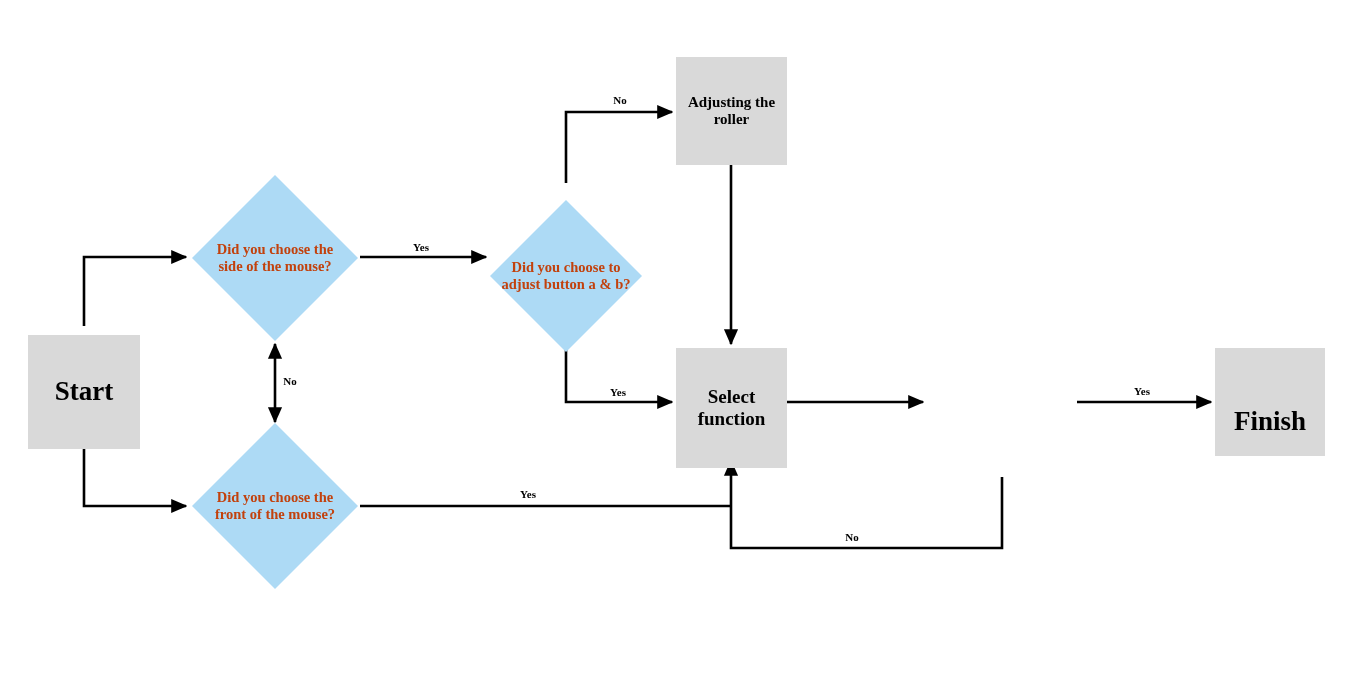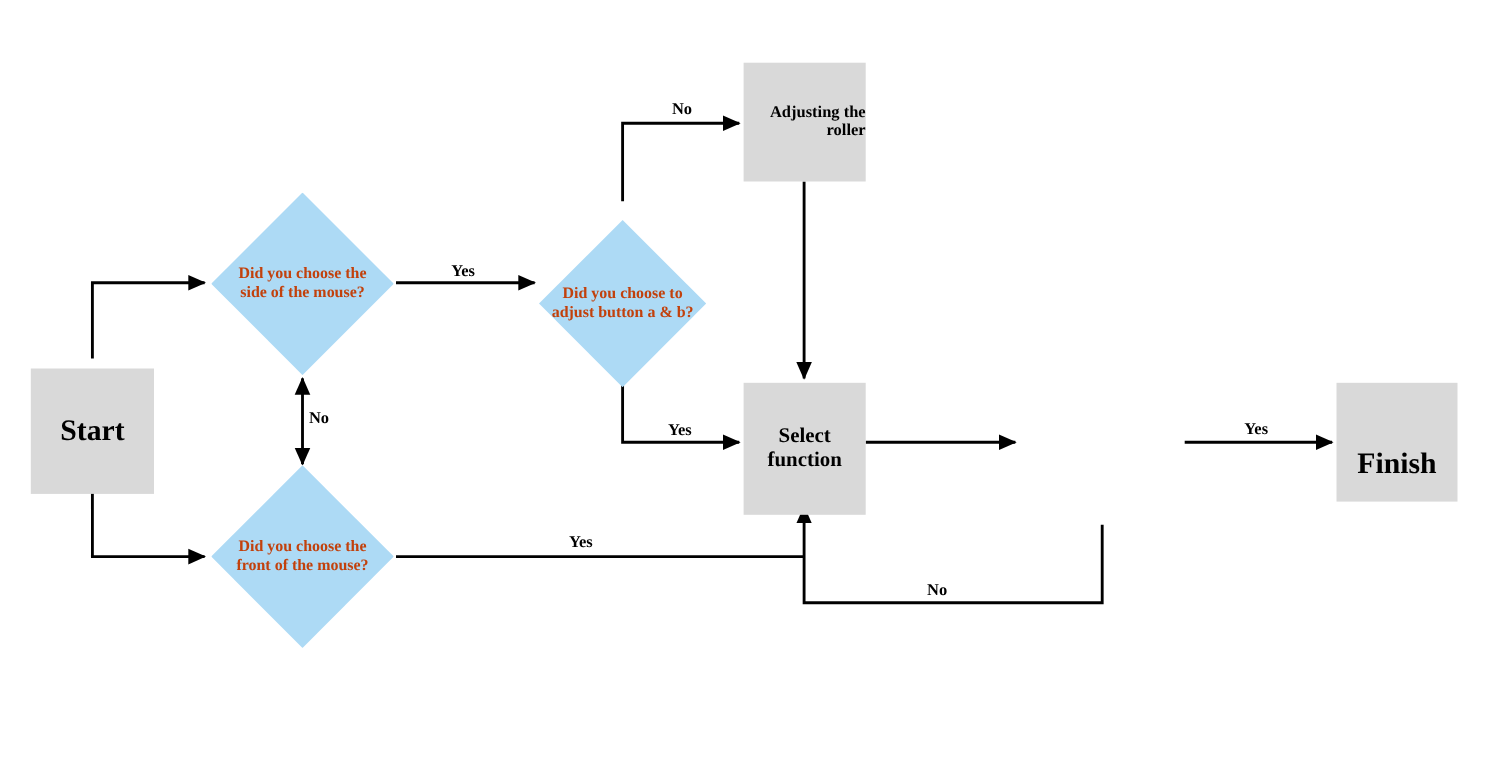--- a/index.html
+++ b/index.html
@@ -57,21 +57,21 @@
     z-index: 2;
     font-weight: bold;
     color: #c2410c;
     line-height: 1.18;
     width: 86%;
   }
   .edge-label {
     position: absolute;
     font-family: "Liberation Serif", "DejaVu Serif", serif;
     font-weight: bold;
-    font-size: 15px;
+    font-size: 11px;
     color: #000000;
     white-space: nowrap;
     transform: translate(-50%, -50%);
     background: transparent;
   }
   .t-start   { font-size: 27px; }
   .t-finish  { font-size: 27px; margin-top: 40px; }
   .t-select  { font-size: 19px; }
   .t-roller  { font-size: 15px; }
   .t-ok      { font-size: 25px; }
@@ -130,21 +130,21 @@
   <div class="node decision" style="left:192px; top:423px; width:166px; height:166px;">
     <span class="diamond-shape"></span>
     <span class="node-label t-q">Did you choose the front of the mouse?</span>
   </div>
 
   <div class="node decision" style="left:490px; top:200px; width:152px; height:152px;">
     <span class="diamond-shape"></span>
     <span class="node-label t-q">Did you choose to adjust button a &amp; b?</span>
   </div>
 
-  <div class="node process" style="left:676px; top:57px; width:111px; height:108px;text-align:right;">
+  <div class="node process" style="left:676px; top:57px; width:111px; height:108px;">
     <span class="node-label t-roller">Adjusting the roller</span>
   </div>
 
   <div class="node process" style="left:676px; top:348px; width:111px; height:120px;">
     <span class="node-label t-select">Select function</span>
   </div>
 
 
   <div class="node process" style="left:1215px; top:348px; width:110px; height:108px;">
     <span class="node-label t-finish">Finish</span>

